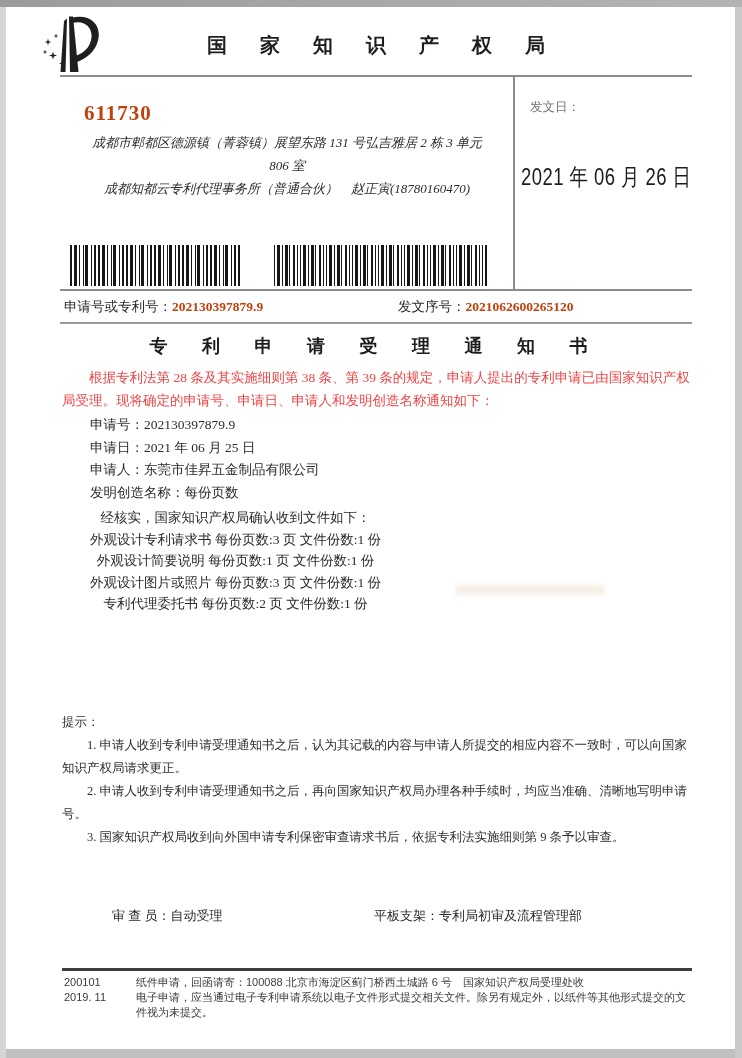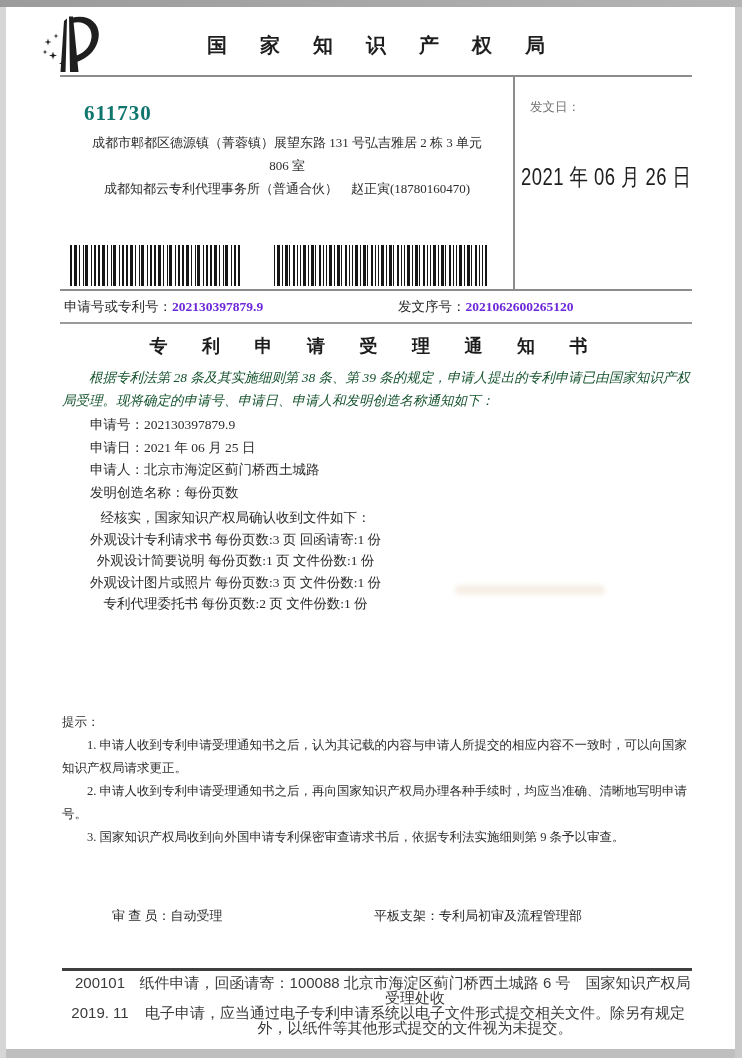--- a/index.html
+++ b/index.html
@@ -32,22 +32,22 @@
     box-sizing:border-box;color:#1e1e1e;
   }
 
   .hr{background:#8c8c8c;}
   .hr1{left:60px;top:75px;width:632px;height:2px;}
   .vline{left:513px;top:77px;width:2px;height:212px;background:#8c8c8c;}
   .hr2{left:60px;top:289px;width:632px;height:2px;}
   .hr3{left:60px;top:322px;width:632px;height:2px;background:#9a9a9a;}
   .hr4{left:62px;top:968px;width:630px;height:3px;background:#3f3f3f;}
 
-  .postal{left:84px;top:101px;font-size:21px;font-weight:bold;letter-spacing:1px;color:#0f766e;}
-  .addr{left:62px;top:131px;width:450px;text-align:center;font-size:13px;line-height:23px;color:#2b2b2b;}
+  .postal{left:84px;top:101px;font-size:21px;font-weight:bold;letter-spacing:1px;color:#c2410c;}
+  .addr{left:62px;top:131px;width:450px;text-align:center;font-size:13px;line-height:23px;color:#2b2b2b;font-style:italic;}
 
   .date-label{left:530px;top:99px;font-size:12.5px;color:#737373;}
   .date-value{
     left:521px;top:161px;font-size:21px;color:#1d1d1d;
     font-family:"Liberation Sans","DejaVu Sans",sans-serif;
     transform:scale(0.88,1.12);transform-origin:left top;white-space:nowrap;letter-spacing:0.5px;
   }
 
   .barcode{
     top:245px;height:41px;
@@ -66,43 +66,43 @@
       #161616 0 1px,#fff 1px 3px,
       #161616 3px 6px,#fff 6px 8px,
       #161616 8px 9px,#fff 9px 11px,
       #161616 11px 14px,#fff 14px 15px,
       #161616 15px 16px,#fff 16px 19px,
       #161616 19px 21px,#fff 21px 23px,
       #161616 23px 24px,#fff 24px 26px);
   }
 
   .refline{left:64px;top:298px;width:628px;font-size:13.5px;color:#2a2a2a;}
-  .refline .num{font-weight:bold;color:#6d28d9;}
+  .refline .num{font-weight:bold;color:#c2410c;}
   .serial{position:absolute;left:334px;top:0;}
 
   .notice-title{
     left:0;top:334px;width:742px;text-align:center;
     font-size:18px;font-weight:bold;letter-spacing:15px;padding-left:10px;
     box-sizing:border-box;color:#1c1c1c;
   }
 
-  .intro{left:62px;top:366px;width:633px;font-size:13.5px;line-height:23px;text-indent:2em;color:#14532d;font-style:italic;}
+  .intro{left:62px;top:366px;width:633px;font-size:13.5px;line-height:23px;text-indent:2em;color:#ef4444;}
   .details{left:90px;top:414px;font-size:13.5px;line-height:22.5px;color:#2b2b2b;}
   .received{left:90px;top:507px;font-size:13.5px;line-height:21.5px;color:#2b2b2b;text-align:center;}
 
   .tips{left:62px;top:711px;width:637px;font-size:12.5px;line-height:23px;color:#2e2e2e;}
   .tips .tip{text-indent:2em;}
 
   .signoff{left:0;top:907px;width:742px;font-size:13px;color:#2b2b2b;}
   .examiner{position:absolute;left:104px;top:0;margin-left:8px;}
   .department{position:absolute;left:374px;top:0;}
 
   .footer{
     left:64px;top:975px;width:630px;
-    font-size:15px;line-height:15px;color:#3a3a3a;text-align:center;
+    font-size:11px;line-height:15px;color:#3a3a3a;
   }
   .footer .frow{display:grid;grid-template-columns:72px 1fr;}
   .smudge{left:455px;top:585px;width:150px;height:10px;background:#f6efe6;border-radius:5px;filter:blur(2px);}
 </style>
 </head>
 <body>
 
 <div class="page">
 
   <div class="edge edge-top"></div>
@@ -150,27 +150,27 @@
   </div>
 
   <div class="abs hr hr3"></div>
 
   <div class="abs notice-title">专 利 申 请 受 理 通 知 书</div>
   <div class="abs intro">根据专利法第 28 条及其实施细则第 38 条、第 39 条的规定，申请人提出的专利申请已由国家知识产权局受理。现将确定的申请号、申请日、申请人和发明创造名称通知如下：</div>
 
   <div class="abs details">
     <div>申请号：202130397879.9</div>
     <div>申请日：2021 年 06 月 25 日</div>
-    <div>申请人：北京市海淀区蓟门桥西土城路</div>
+    <div>申请人：东莞市佳昇五金制品有限公司</div>
     <div>发明创造名称：每份页数</div>
   </div>
 
   <div class="abs received">
     <div>经核实，国家知识产权局确认收到文件如下：</div>
-    <div>外观设计专利请求书 每份页数:3 页 回函请寄:1 份</div>
+    <div>外观设计专利请求书 每份页数:3 页 文件份数:1 份</div>
     <div>外观设计简要说明 每份页数:1 页 文件份数:1 份</div>
     <div>外观设计图片或照片 每份页数:3 页 文件份数:1 份</div>
     <div>专利代理委托书 每份页数:2 页 文件份数:1 份</div>
   </div>
 
   <div class="abs smudge"></div>
 
   <div class="abs tips">
     <div>提示：</div>
     <div class="tip">1. 申请人收到专利申请受理通知书之后，认为其记载的内容与申请人所提交的相应内容不一致时，可以向国家知识产权局请求更正。</div>

